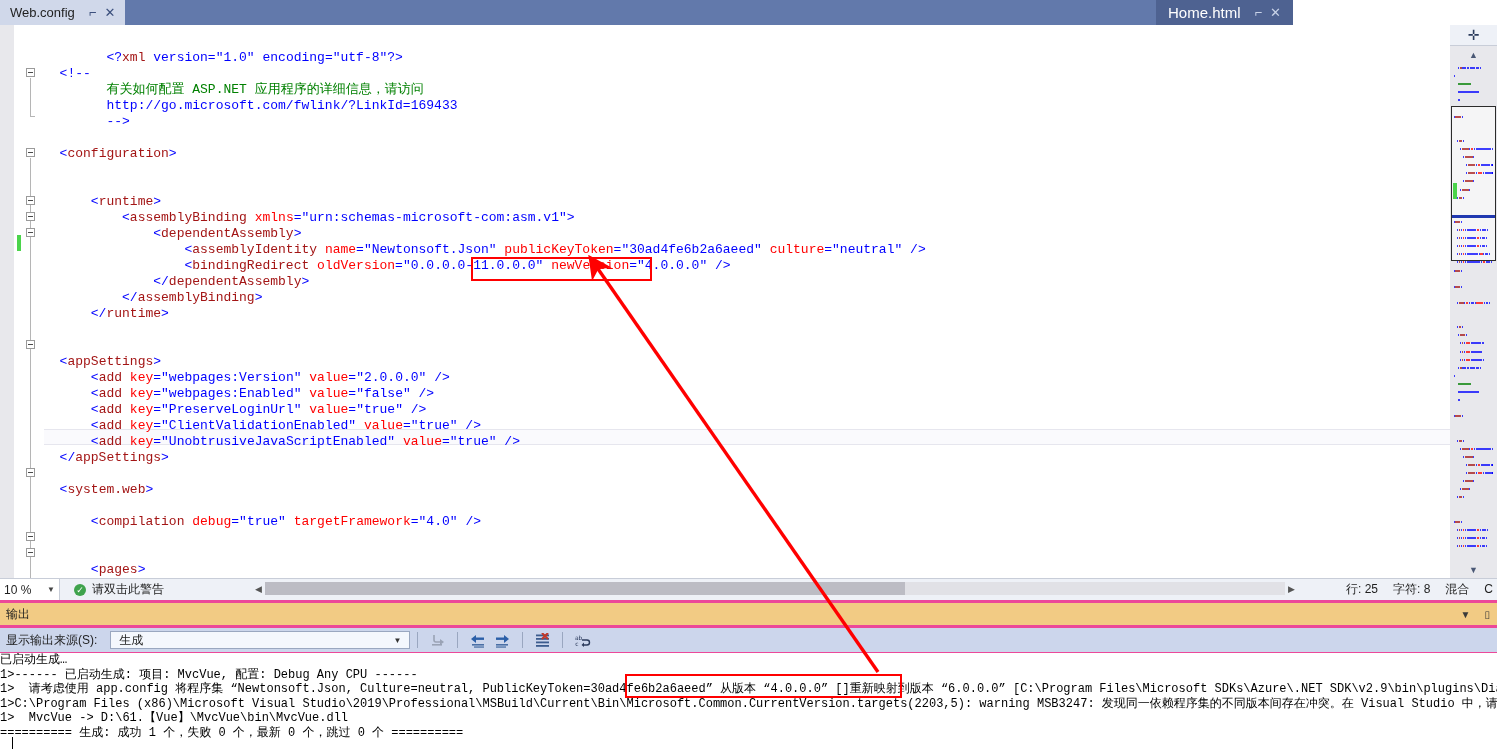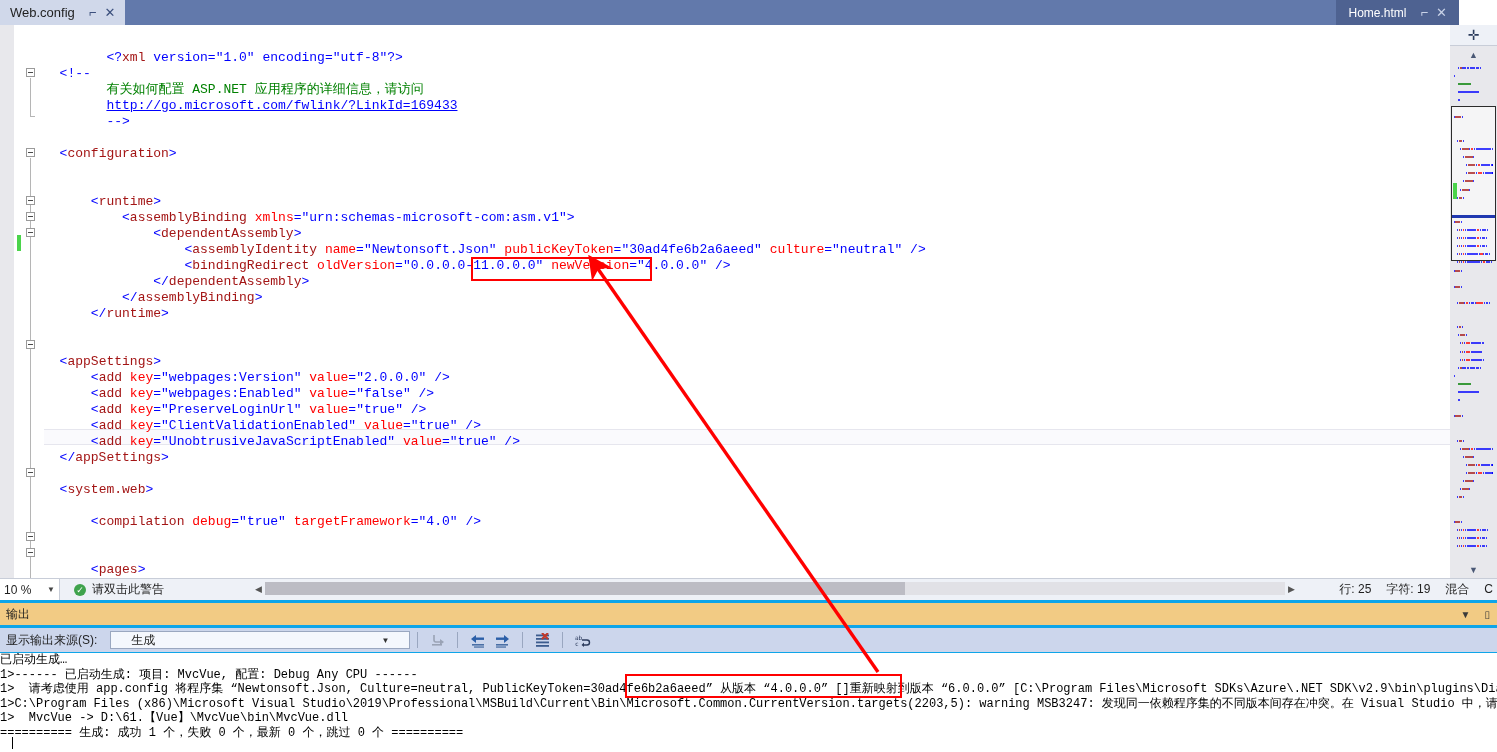--- a/index.html
+++ b/index.html
@@ -3,28 +3,28 @@
 <meta charset="utf-8">
 <style>
   html,body{margin:0;padding:0;}
   body{
     width:1497px;height:752px;overflow:hidden;
     font-family:"Liberation Sans","DejaVu Sans",sans-serif;
     font-size:12px;color:#1e1e1e;background:#fff;
     position:relative;
   }
   
-  #tabstrip{position:absolute;left:0;top:0;width:1459px;height:25px;background:#6279ab;}
+  #tabstrip{position:absolute;left:0;top:0;width:1293px;height:25px;background:#6279ab;}
   #tab-left{position:absolute;left:0;top:0;height:25px;display:flex;align-items:center;
             background:#d0d8ea;padding:0 6px 0 10px;box-sizing:border-box;}
   #tab-left .tl{color:#1e1e1e;font-size:13px;margin-right:10px;white-space:nowrap;}
   #tab-left .ic{color:#3b4f7d;font-size:13px;margin:0 4px;cursor:pointer;line-height:1;}
   #tab-right{position:absolute;right:0;top:0;height:25px;display:flex;align-items:center;
              padding:0 8px 0 12px;box-sizing:border-box;background:#4e6291;}
-  #tab-right .tr{color:#ffffff;font-size:12px;margin-right:10px;white-space:nowrap;}
+  #tab-right .tr{color:#ffffff;font-size:15px;margin-right:10px;white-space:nowrap;}
   #tab-right .ic{color:#c9d3e8;font-size:13px;margin:0 4px;cursor:pointer;line-height:1;}
 
   
   #editor-area{position:absolute;left:0;top:25px;width:1497px;height:553px;background:#ffffff;}
   #gutter-margin{position:absolute;left:0;top:0;width:14px;height:553px;background:#e8e8ec;}
   #change-mark{position:absolute;left:17px;top:210px;width:4px;height:16px;background:#4bd44b;}
   #outline-col{position:absolute;left:26px;top:0;width:14px;height:553px;}
   .obox{position:absolute;width:9px;height:9px;border:1px solid #9a9a9a;background:#fff;
         box-sizing:border-box;cursor:pointer;}
   .obox:before{content:"";position:absolute;left:1px;top:3px;width:5px;height:1px;background:#4a4a4a;}
@@ -33,21 +33,21 @@
 
   #code{position:absolute;left:44px;top:25px;width:1400px;
         font-family:"Liberation Mono","DejaVu Sans Mono",monospace;
         font-size:13px;line-height:16px;white-space:pre;}
   #code .ln{height:16px;white-space:pre;}
   .kw{color:#a31515;}      
   .pun{color:#0000ff;}     
   .att{color:#ff0000;}     
   .val{color:#0000ff;}     
   .cmt{color:#008000;}     
-  .lnk{color:#0000ff;text-decoration:underline;}
+  .lnk{color:#0000ff;}
 
   .hl-line{position:absolute;left:44px;width:1406px;height:16px;
            border-top:1px solid #e6e6ee;border-bottom:1px solid #e6e6ee;
            background:#fafafd;box-sizing:border-box;}
 
   
   #edit-redbox{position:absolute;left:471px;top:232px;width:181px;height:24px;
                border:2px solid #ff0000;box-sizing:border-box;}
 
   
@@ -79,30 +79,30 @@
   #hscroll{position:absolute;left:255px;top:581px;width:1040px;height:15px;display:flex;align-items:center;}
   #hscroll .hleft{color:#555;font-size:9px;margin-right:3px;cursor:pointer;}
   #hscroll .htrack{flex:1;height:13px;background:#e1e1e6;position:relative;}
   #hscroll .hthumb{position:absolute;left:0;top:0;width:640px;height:13px;background:#bcbcc4;cursor:pointer;}
   #hscroll .hright{color:#555;font-size:9px;margin-left:3px;cursor:pointer;}
   #estat-right{position:absolute;right:0;top:578px;height:22px;display:flex;align-items:center;
                font-size:12px;color:#1e1e1e;padding-right:4px;}
   #estat-right span{margin-left:15px;white-space:nowrap;}
 
   
-  #outpanel{position:absolute;left:0;top:600px;width:1497px;height:152px;background:#0ea5e9;}
+  #outpanel{position:absolute;left:0;top:600px;width:1497px;height:152px;background:#ec4899;}
   #out-title{position:absolute;left:0;top:3px;width:1497px;height:22px;background:#f2cb84;
              display:flex;align-items:center;padding-left:6px;box-sizing:border-box;font-size:12px;}
   #out-title .tt{flex:1;}
   #out-title .ic{color:#3a3a3a;font-size:10px;margin:0 7px;cursor:pointer;}
   #out-toolbar{position:absolute;left:0;top:28px;width:1497px;height:24px;background:#ccd6ec;
                display:flex;align-items:center;padding-left:6px;box-sizing:border-box;font-size:12px;}
   #out-toolbar .lbl{margin-right:13px;}
   #srcsel{width:300px;height:18px;background:#f4f7fd;border:1px solid #9aa7c0;box-sizing:border-box;
-          display:flex;align-items:center;padding:0 20px;cursor:pointer;font-size:12px;}
+          display:flex;align-items:center;padding:0 8px;cursor:pointer;font-size:12px;}
   #srcsel .sv{flex:1;}
   #srcsel .sc{color:#333;font-size:8px;}
   #out-toolbar .sep{width:1px;height:16px;background:#9aa7c0;margin:0 7px;}
   #out-toolbar .tbi{width:19px;height:18px;margin:0 3px;cursor:pointer;
                     display:flex;align-items:center;justify-content:center;}
   #out-text{position:absolute;left:0;top:53px;width:1497px;height:99px;background:#fff;
             font-family:"Liberation Mono","DejaVu Sans Mono",monospace;
             font-size:12px;line-height:14.5px;white-space:pre;overflow:hidden;color:#000;}
   #out-text .ol{height:14.5px;white-space:pre;}
   #out-redbox{position:absolute;left:625px;top:674px;width:277px;height:24px;
@@ -440,21 +440,21 @@
 </div>
 <div id="hscroll">
   <span class="hleft">◀</span>
   <div class="htrack">
     <div class="hthumb"></div>
   </div>
   <span class="hright">▶</span>
 </div>
 <div id="estat-right">
   <span>行: 25</span>
-  <span>字符: 19</span>
+  <span>字符: 8</span>
   <span>混合</span>
   <span>C</span>
 </div>
 
 <div id="outpanel">
   <div id="out-title">
     <span class="tt">输出</span>
     <span class="ic">▼</span>
     <span class="ic">▯</span>
   </div>

